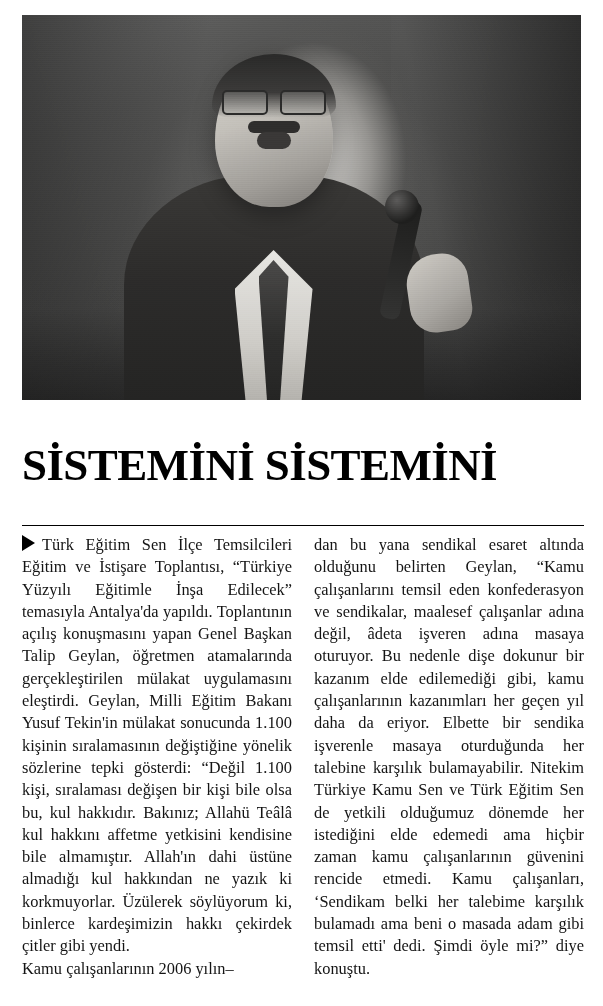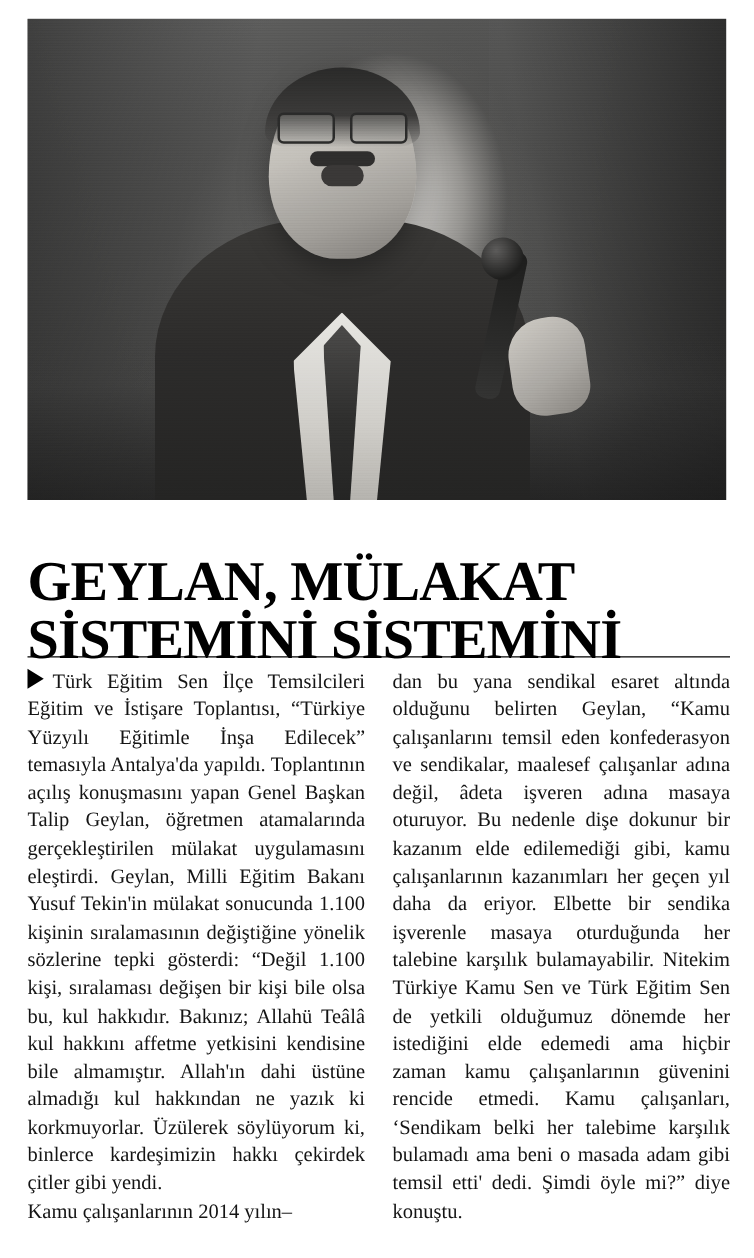--- a/index.html
+++ b/index.html
@@ -236,29 +236,28 @@
       <div class="mouth"></div>
       <div class="mic"></div>
       <div class="mic-head"></div>
       <div class="hand"></div>
       <div class="grain"></div>
     </div>
 
   </div>
 
   <h1 class="headline">
-    <span class="line">GEYLAN, MÜLAKAT</span>
     <span class="line">SİSTEMİNİ SİSTEMİNİ</span>
   </h1>
 
   <div class="rule"></div>
 
   <div class="columns">
     <div class="col">
       <p><span class="dingbat"></span><span>Türk Eğitim Sen İlçe Temsilcileri Eğitim ve İstişare Toplantısı, “Türkiye Yüzyılı Eğitimle İnşa Edilecek” temasıyla Antalya'da yapıldı. Toplantının açılış konuşmasını yapan Genel Başkan Talip Geylan, öğretmen atamalarında gerçekleştirilen mülakat uygulamasını eleştirdi. Geylan, Milli Eğitim Bakanı Yusuf Tekin'in mülakat sonucunda 1.100 kişinin sıralamasının değiştiğine yönelik sözlerine tepki gösterdi: “Değil 1.100 kişi, sıralaması değişen bir kişi bile olsa bu, kul hakkıdır. Bakınız; Allahü Teâlâ kul hakkını affetme yetkisini kendisine bile almamıştır. Allah'ın dahi üstüne almadığı kul hakkından ne yazık ki korkmuyorlar. Üzülerek söylüyorum ki, binlerce kardeşimizin hakkı çekirdek çitler gibi yendi.</span></p>
-      <p>Kamu çalışanlarının 2014 yılın–</p>
+      <p>Kamu çalışanlarının 2006 yılın–</p>
     </div>
     <div class="col">
       <p>dan bu yana sendikal esaret altında olduğunu belirten  Geylan, “Kamu çalışanlarını temsil eden konfederasyon ve sendikalar, maalesef çalışanlar adına değil, âdeta işveren adına masaya oturuyor. Bu nedenle dişe dokunur bir kazanım elde edilemediği gibi, kamu çalışanlarının kazanımları her geçen yıl daha da eriyor. Elbette bir sendika işverenle masaya oturduğunda her talebine karşılık bulamayabilir. Nitekim Türkiye Kamu Sen ve Türk Eğitim Sen de yetkili olduğumuz dönemde her istediğini elde edemedi ama hiçbir zaman kamu çalışanlarının güvenini rencide etmedi. Kamu çalışanları, ‘Sendikam belki her talebime karşılık bulamadı ama beni o masada adam gibi temsil etti' dedi. Şimdi öyle mi?” diye konuştu.</p>
     </div>
   </div>
 
 </div>
 
 </body></html>

